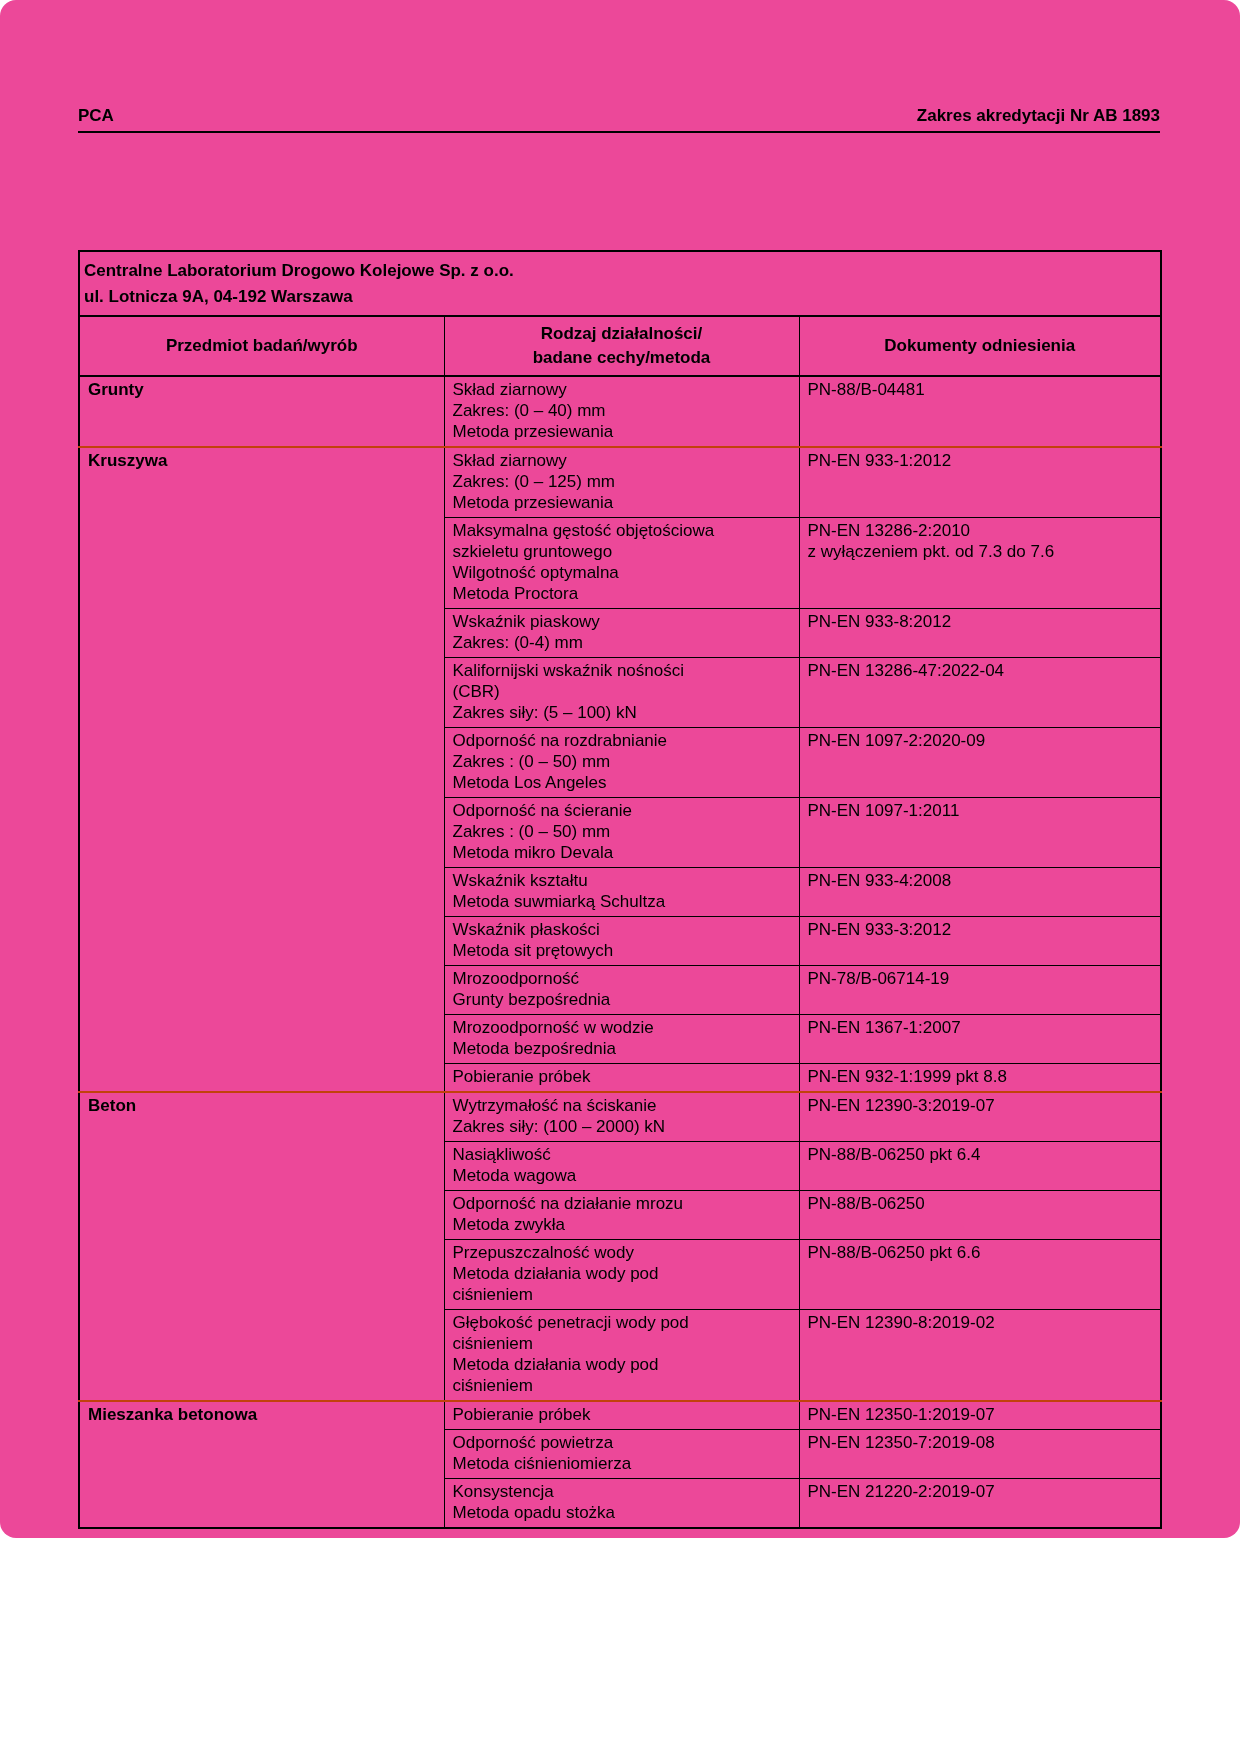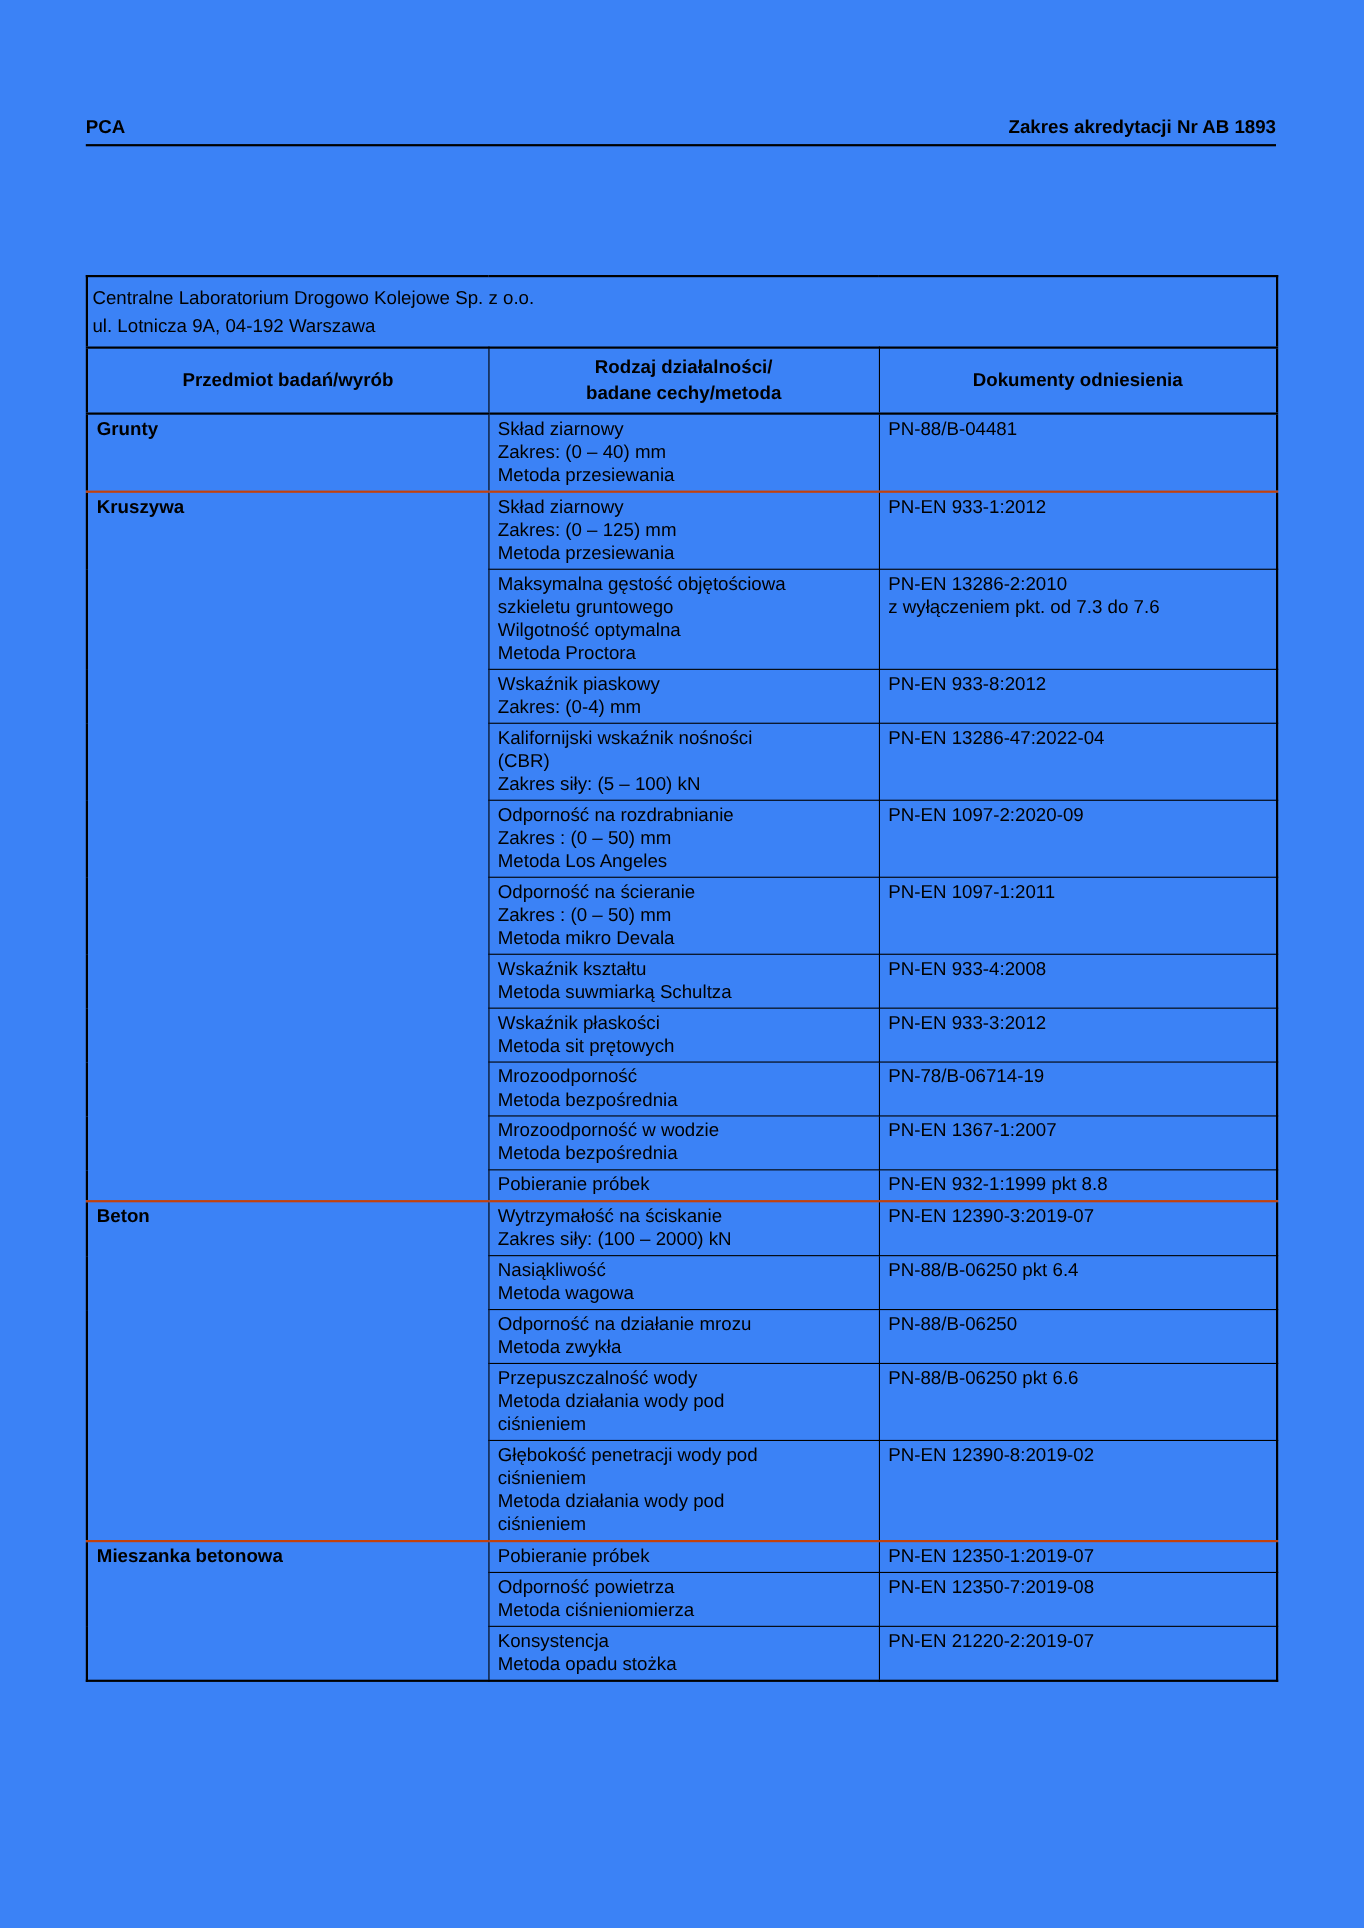--- a/index.html
+++ b/index.html
@@ -2,23 +2,24 @@
 <html lang="pl"><head>
 <meta charset="utf-8">
 <style>
   * { margin: 0; padding: 0; box-sizing: border-box; }
   html, body { background: #ffffff; }
   body { font-family: "Liberation Sans", sans-serif; color: #000; }
 
   .page {
     position: relative;
     width: 1240px;
-    height: 1753px;
-    background: #3b82f6;
+    height: 1538px;
+    background: #ec4899;
     overflow: hidden;
+    border-radius: 16px;
   }
 
   .doc-header {
     position: absolute;
     top: 106px;
     left: 78px;
     width: 1082px;
     display: flex;
     justify-content: space-between;
     align-items: flex-end;
@@ -40,21 +41,21 @@
   }
   .acc-table td, .acc-table th {
     border: 1px solid #000;
     vertical-align: top;
     text-align: left;
   }
   .acc-table { border: 2px solid #000; }
 
   .title-cell {
     text-align: center;
-    font-weight: normal;
+    font-weight: bold;
     padding: 6px 20px 5px 4px;
     line-height: 26px;
     border-bottom: 2px solid #000 !important;
     vertical-align: middle !important;
   }
 
   .col-header-row th {
     font-weight: bold;
     text-align: center;
     vertical-align: middle;
@@ -164,21 +165,21 @@
 Metoda suwmiarką Schultza</td>
         <td class="documents-cell">PN-EN 933-4:2008</td>
       </tr>
       <tr>
         <td class="activity-cell">Wskaźnik płaskości
 Metoda sit prętowych</td>
         <td class="documents-cell">PN-EN 933-3:2012</td>
       </tr>
       <tr>
         <td class="activity-cell">Mrozoodporność
-Metoda bezpośrednia</td>
+Grunty bezpośrednia</td>
         <td class="documents-cell">PN-78/B-06714-19</td>
       </tr>
       <tr>
         <td class="activity-cell">Mrozoodporność w wodzie
 Metoda bezpośrednia</td>
         <td class="documents-cell">PN-EN 1367-1:2007</td>
       </tr>
       <tr>
         <td class="activity-cell">Pobieranie próbek</td>
         <td class="documents-cell">PN-EN 932-1:1999 pkt 8.8</td>

